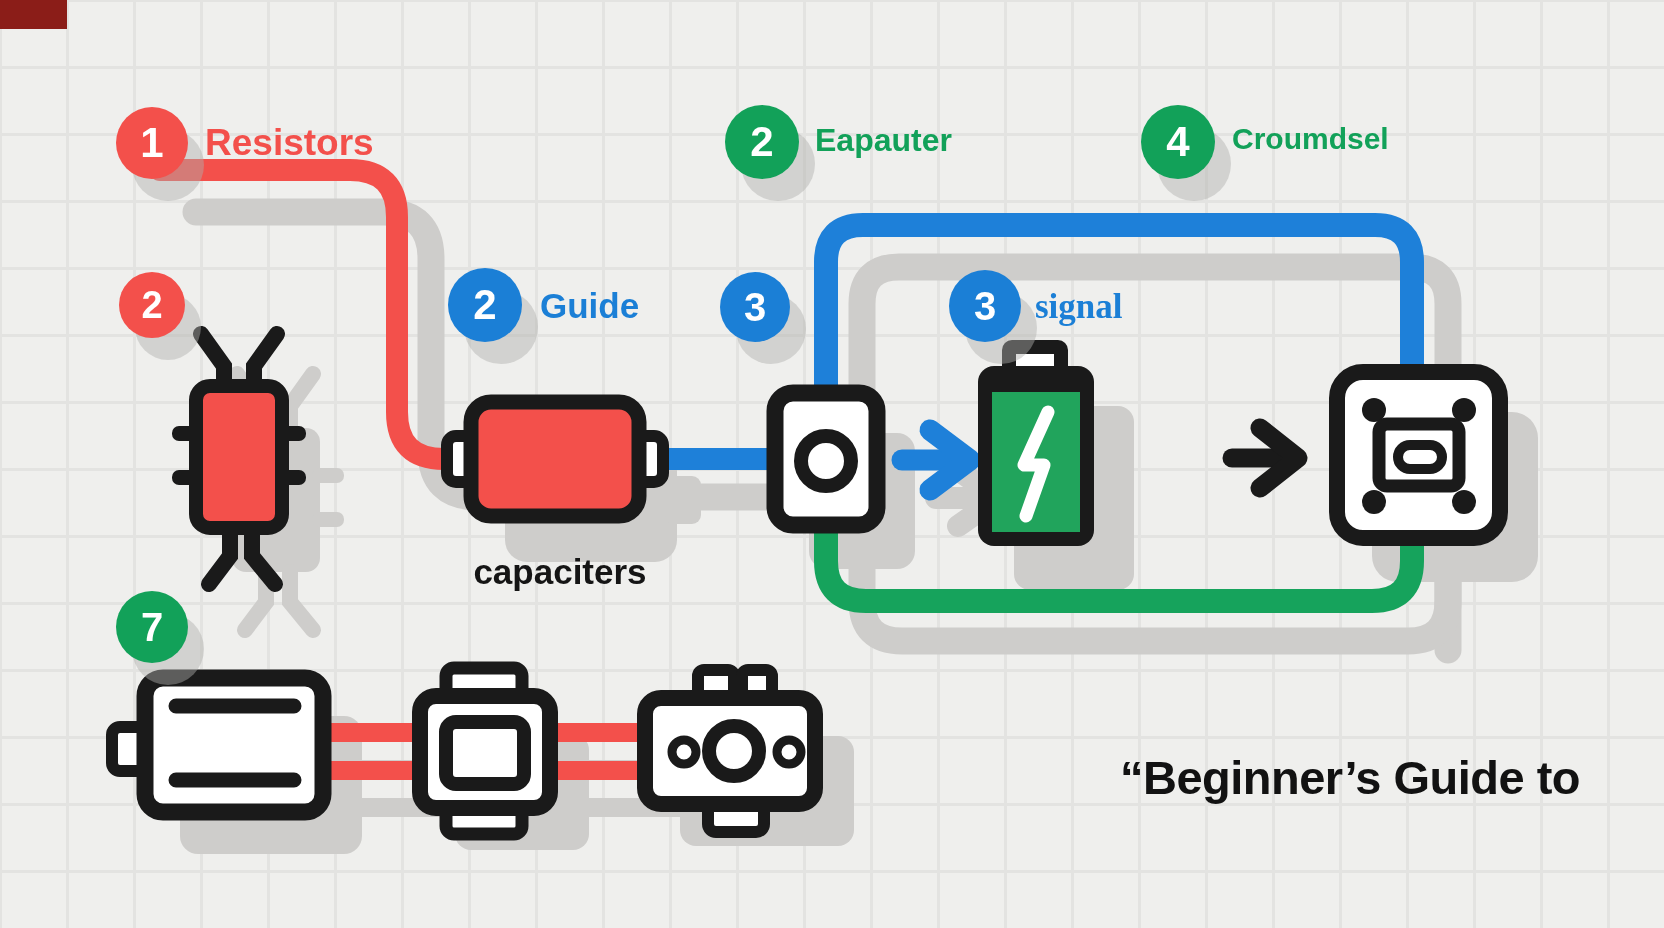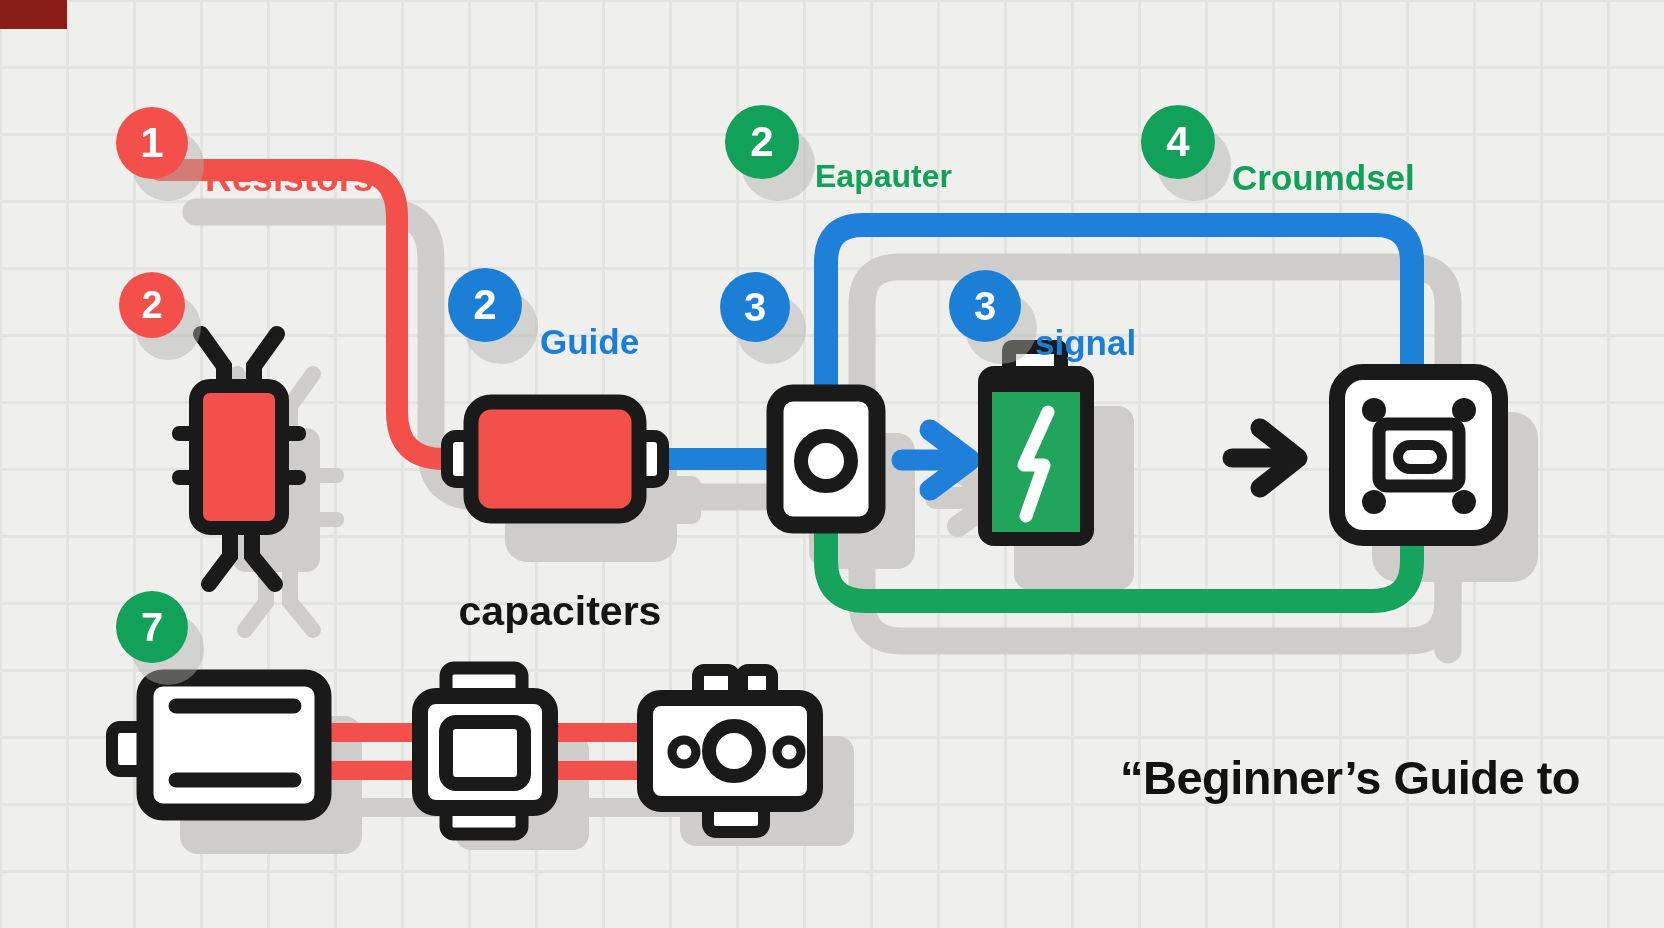--- a/index.html
+++ b/index.html
@@ -23,27 +23,27 @@
   .badge.green{background:#12a159;}
   .badge.blue{background:#1b7fd6;}
   .b1{left:116px;top:107px;width:72px;height:72px;font-size:42px;}
   .b2red{left:119px;top:272px;width:66px;height:66px;font-size:38px;}
   .b2green{left:725px;top:105px;width:74px;height:74px;font-size:42px;}
   .b4green{left:1141px;top:105px;width:74px;height:74px;font-size:42px;}
   .b2blue{left:448px;top:268px;width:74px;height:74px;font-size:42px;}
   .b3blue{left:720px;top:272px;width:70px;height:70px;font-size:40px;}
   .b3signal{left:949px;top:270px;width:72px;height:72px;font-size:40px;}
   .b7green{left:116px;top:591px;width:72px;height:72px;font-size:40px;}
-  .steplabel{position:absolute;font-weight:bold;white-space:nowrap;margin-top:36px;}
+  .steplabel{position:absolute;font-weight:bold;white-space:nowrap;}
   .lab-resistors{left:205px;top:122px;font-size:37px;color:#f3504b;}
   .lab-eapauter{left:815px;top:122px;font-size:32px;color:#12a159;}
-  .lab-croumdsel{left:1232px;top:122px;font-size:35px;color:#12a159;}
+  .lab-croumdsel{left:1232px;top:122px;font-size:30px;color:#12a159;}
   .lab-clantc{left:540px;top:286px;font-size:35px;color:#1b7fd6;}
-  .lab-signal{left:1035px;top:287px;font-size:35px;color:#1b7fd6;}
-  .lab-capaciters{left:440px;top:552px;width:240px;text-align:center;font-size:41px;color:#151515;}
+  .lab-signal{left:1035px;top:287px;font-size:35px;color:#1b7fd6;font-family:Liberation Serif, serif;}
+  .lab-capaciters{left:440px;top:552px;width:240px;text-align:center;font-size:35px;color:#151515;}
   .title{
     position:absolute;right:84px;top:750px;text-align:center;color:#121212;
     font-weight:bold;font-size:47px;line-height:56px;letter-spacing:-0.5px;
   }
 </style>
 </head>
 <body>
 
 <div id="stage">
 

